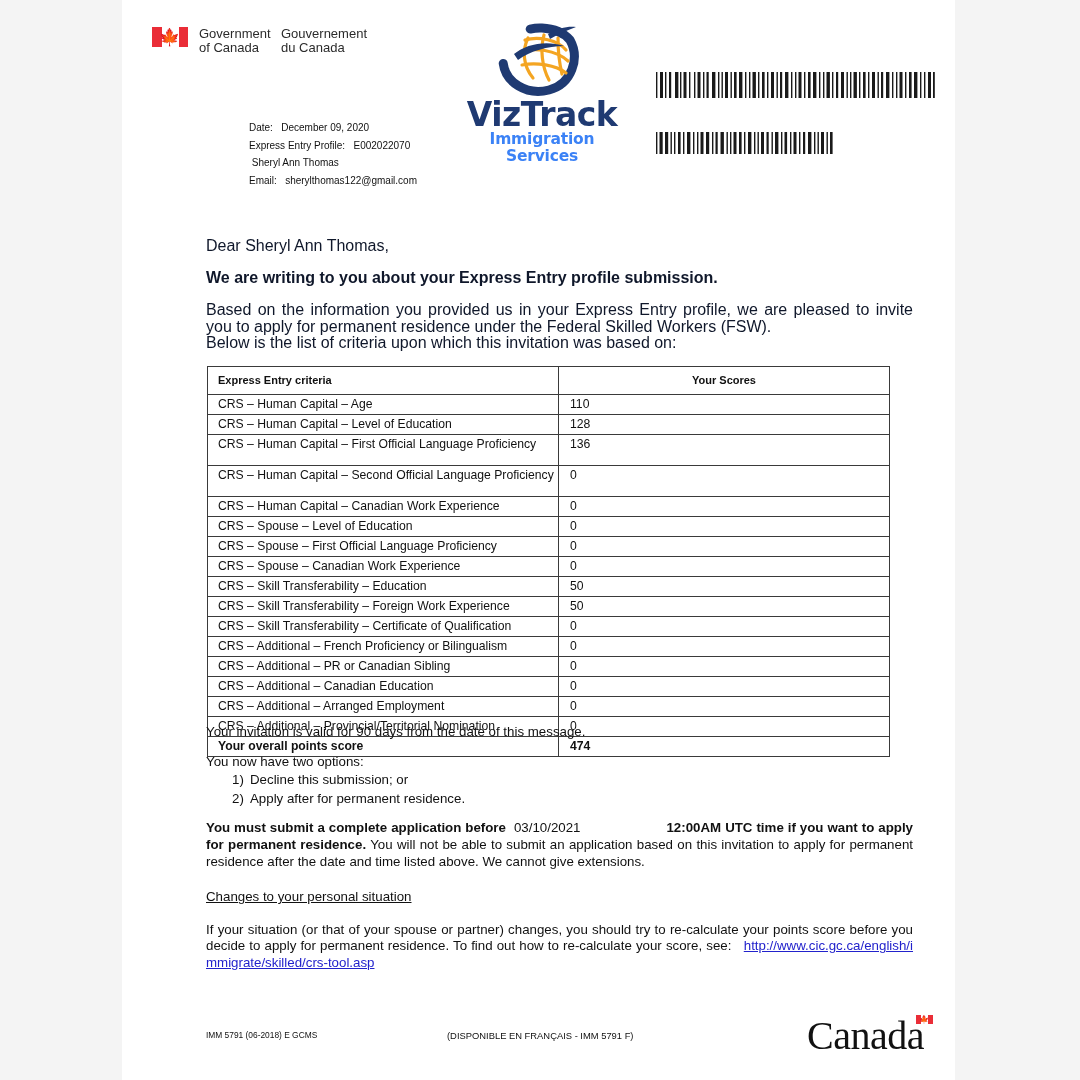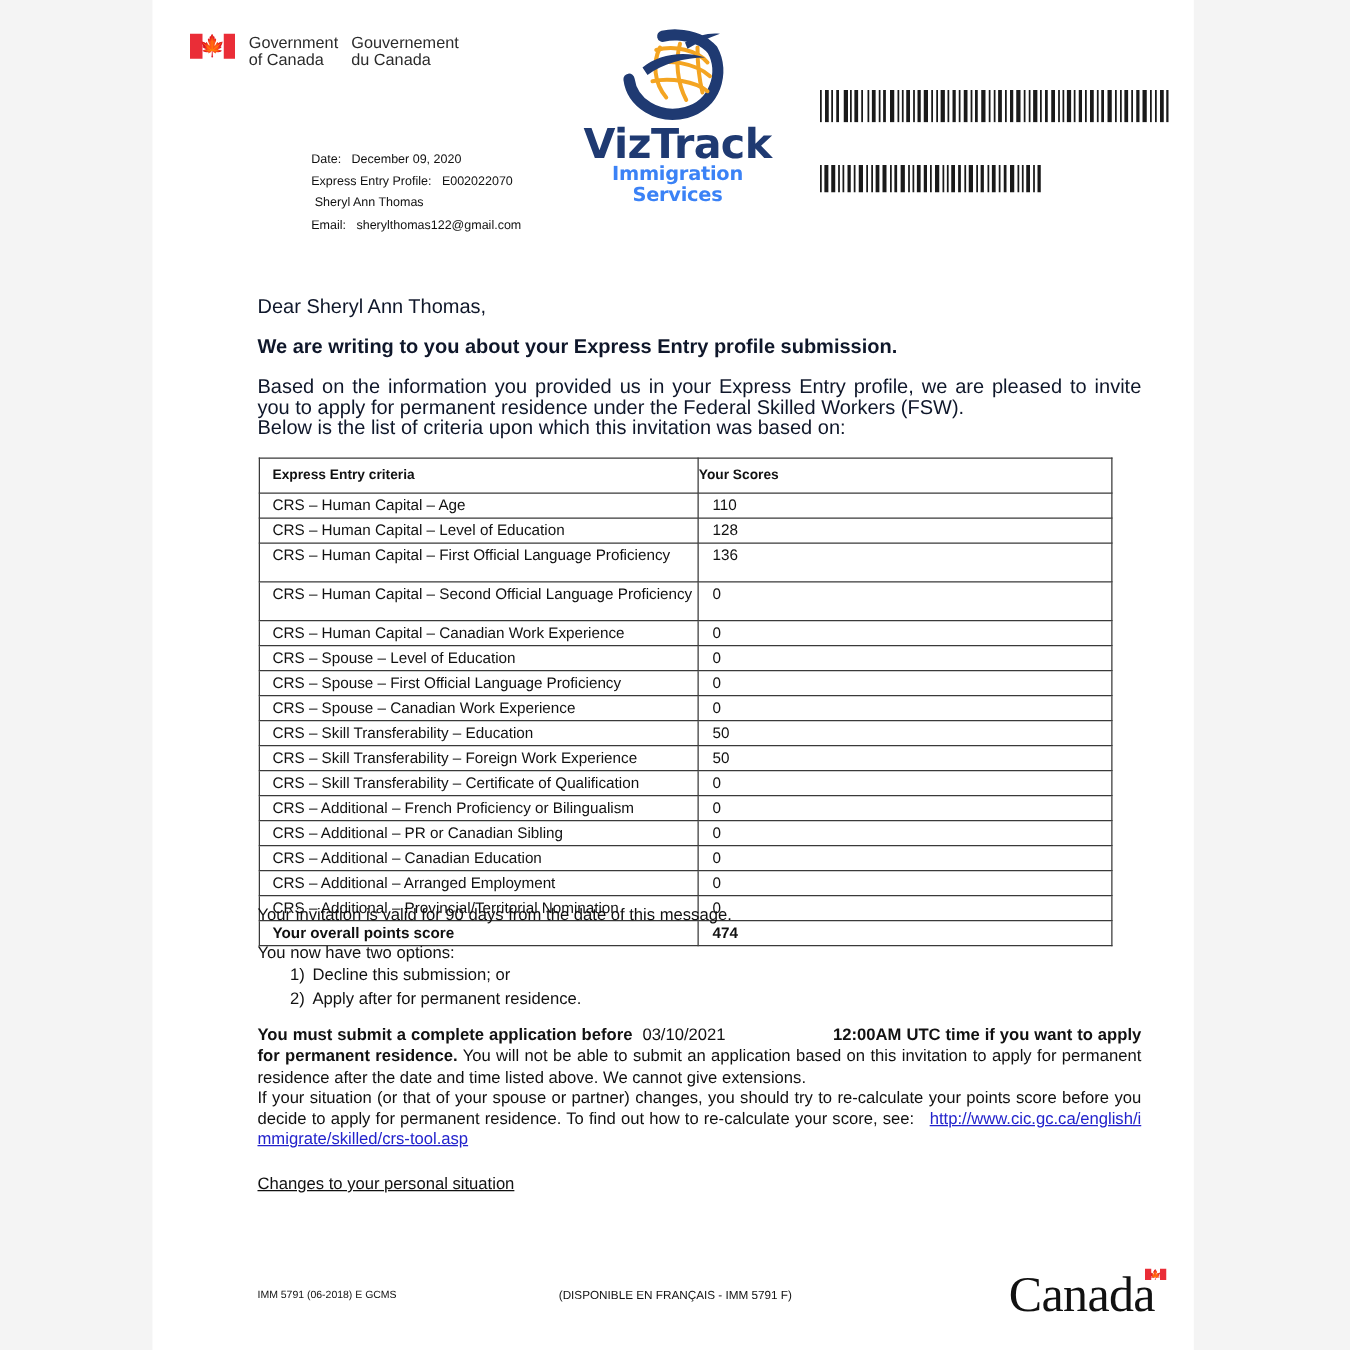--- a/index.html
+++ b/index.html
@@ -160,21 +160,21 @@
   }
   .score-table col.c1 { width: 351px; }
   .score-table col.c2 { width: 331px; }
   .score-table thead th {
     font-weight: bold;
     font-size: 11px;
     padding-top: 6px;
     padding-bottom: 6px;
   }
   .score-table thead th.crit { text-align: left; }
-  .score-table thead th.scores { text-align: left; padding-left: 0; }
+  .score-table thead th.scores { text-align: center; padding-left: 0; }
   .score-table tbody td.val { padding-left: 11px; }
   .score-table tbody tr.total td { font-weight: bold; }
   .score-table tbody tr.tall td { height: 26px; }
 
   
   .lower {
     position: absolute;
     left: 84px;
     top: 724px;
     width: 707px;
@@ -555,26 +555,26 @@
           <span>Apply after for permanent residence.</span>
         </li>
       </ul>
 
     <div class="p deadline">
       <span class="b">You must submit a complete application before</span>
       <span>&nbsp;</span><span class="date-plain">03/10/2021</span><span class="gap"></span><span class="b">12:00AM UTC time if you want to apply for permanent residence.</span>
       <span>You will not be able to submit an application based on this invitation to apply for permanent residence after the date and time listed above. We cannot give extensions.</span>
     </div>
 
+    <div class="p heading-u">Changes to your personal situation</div>
+
     <div class="p justify">
       <span>If your situation (or that of your spouse or partner) changes, you should try to re-calculate your points score before you decide to apply for permanent residence.  To find out how to re-calculate your score, see:</span>
       <span>&nbsp;&nbsp;</span><a class="link" href="#">http://www.cic.gc.ca/english/immigrate/skilled/crs-tool.asp</a>
     </div>
-
-    <div class="p heading-u">Changes to your personal situation</div>
   </div>
 
   <div class="footer">
     <div class="imm">IMM 5791 (06-2018) E GCMS</div>
     <div class="dispo">(DISPONIBLE EN FRANÇAIS - IMM 5791 F)</div>
     <div class="canada-wordmark">
       <span class="word">Canada</span>
       <span class="wm-flag">
         <span class="band l"></span>
         <span class="band r"></span>

